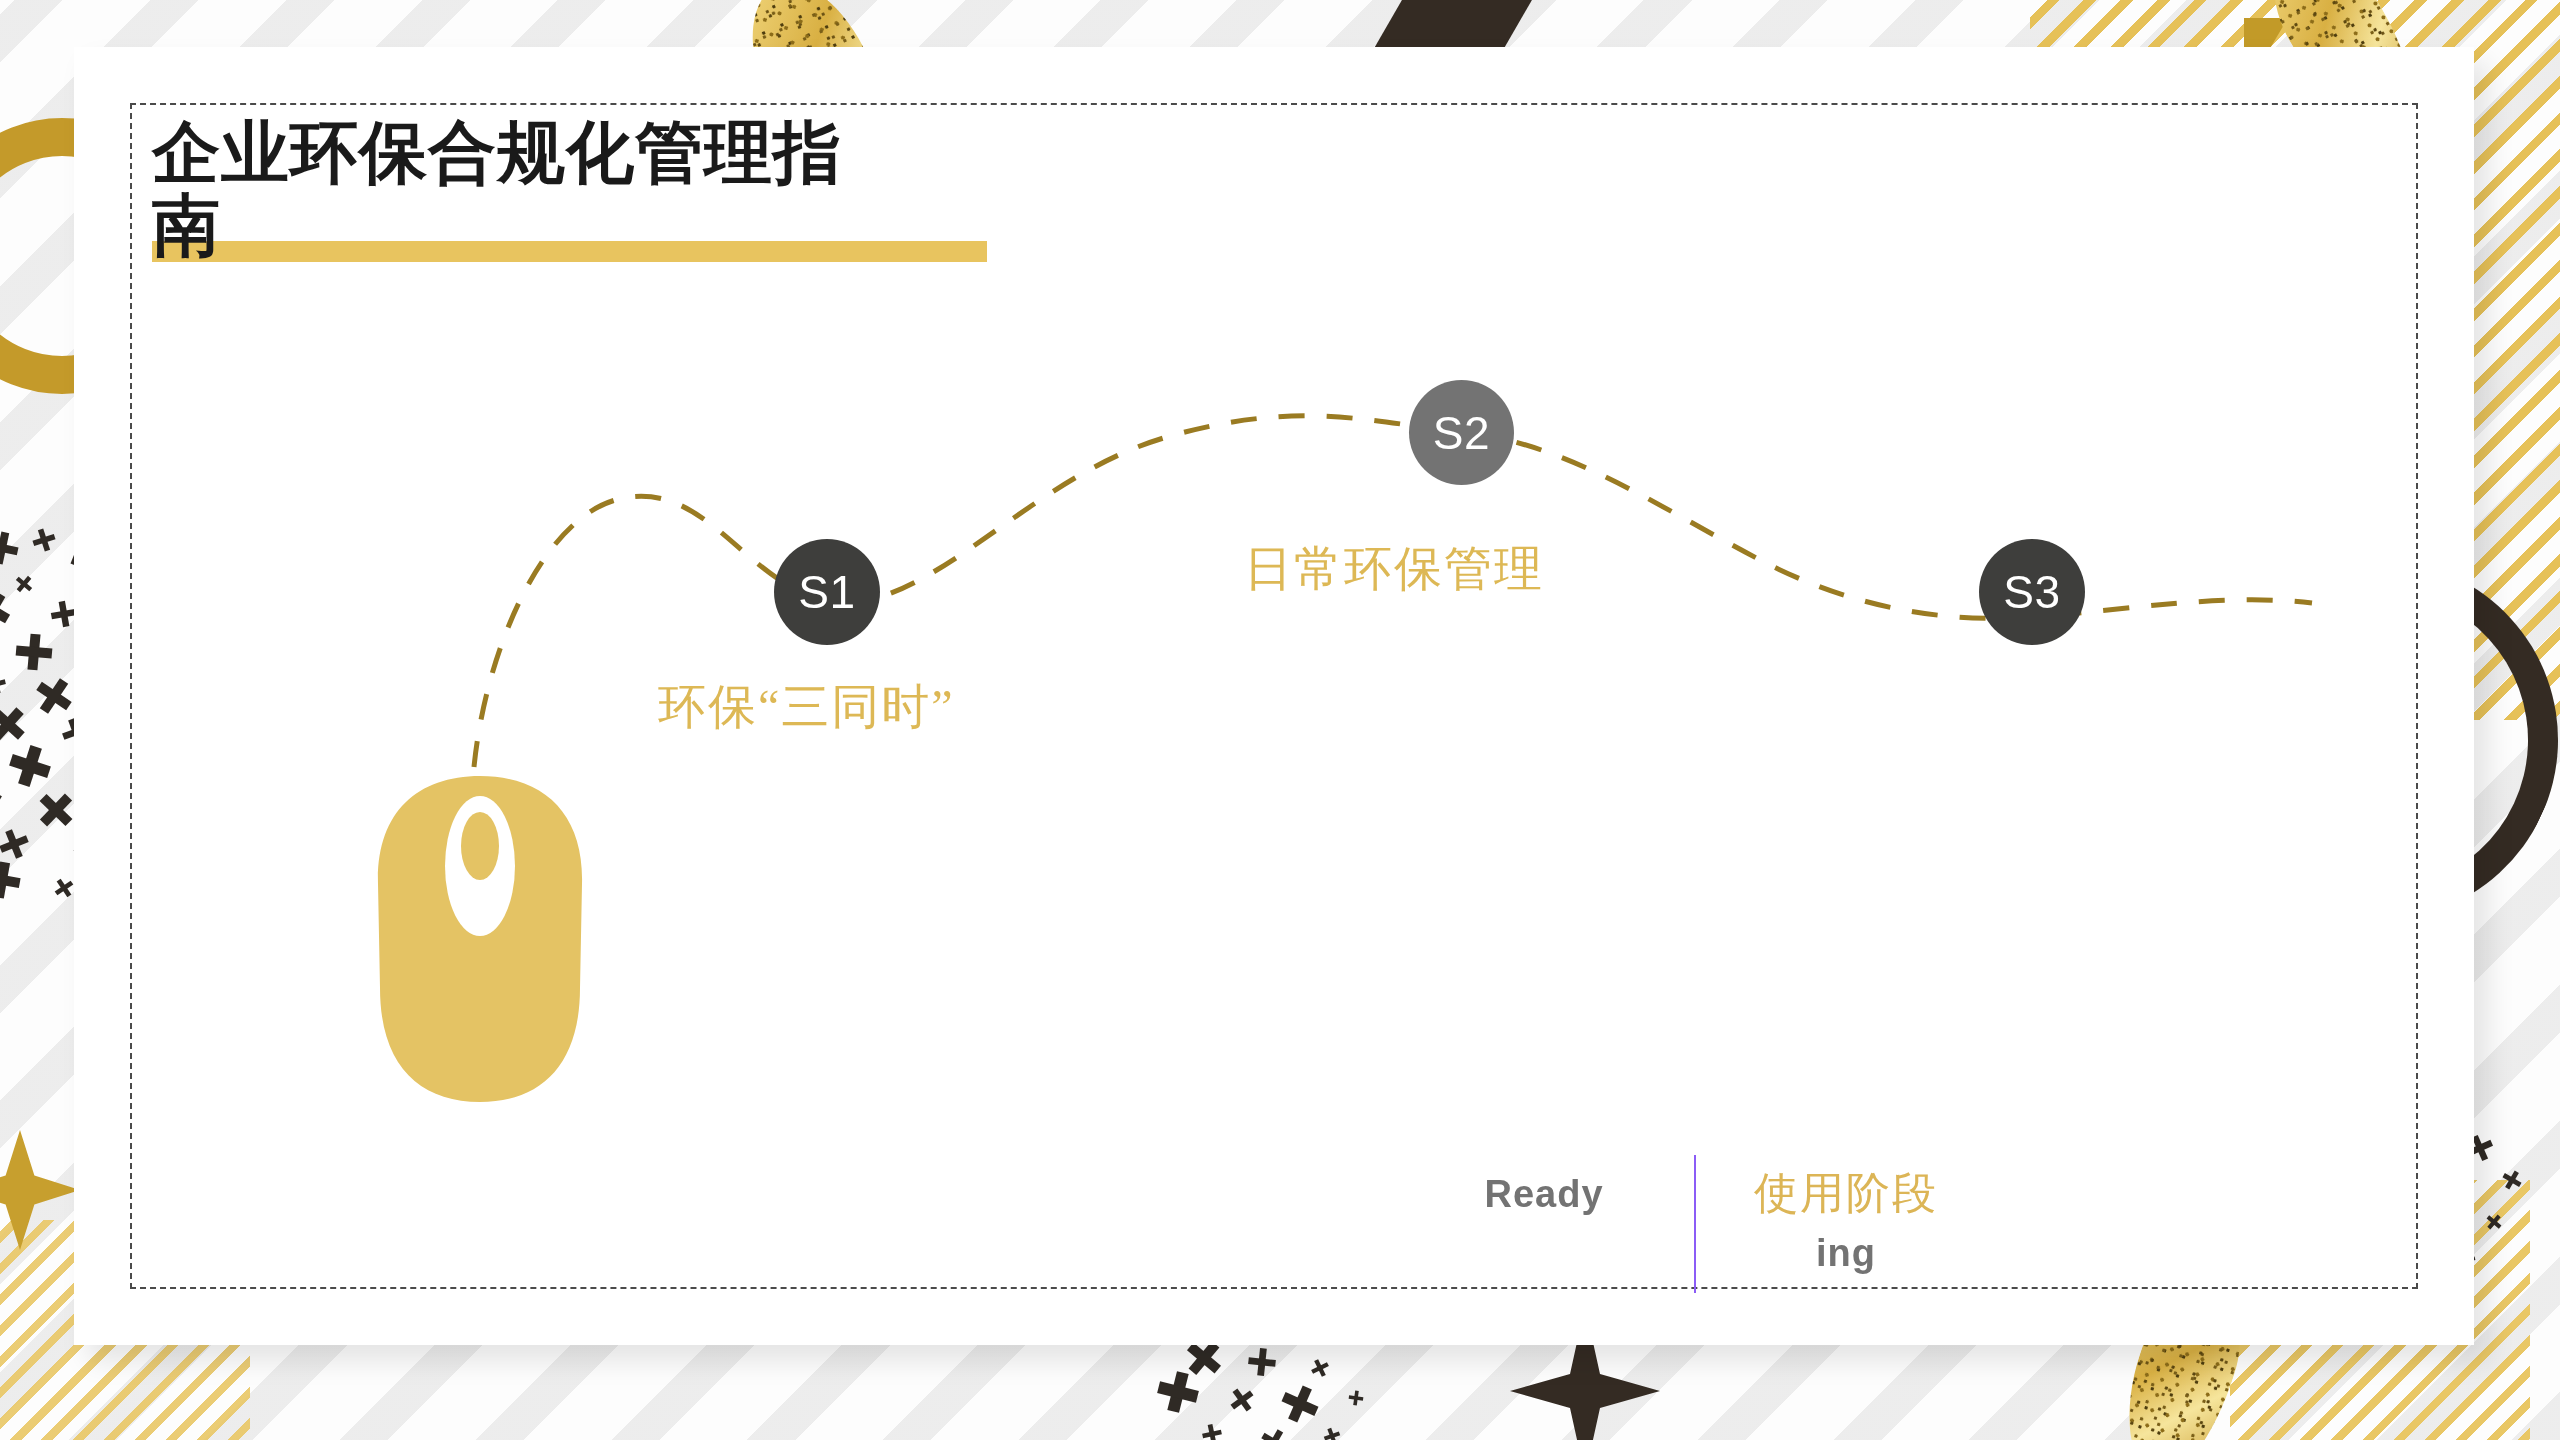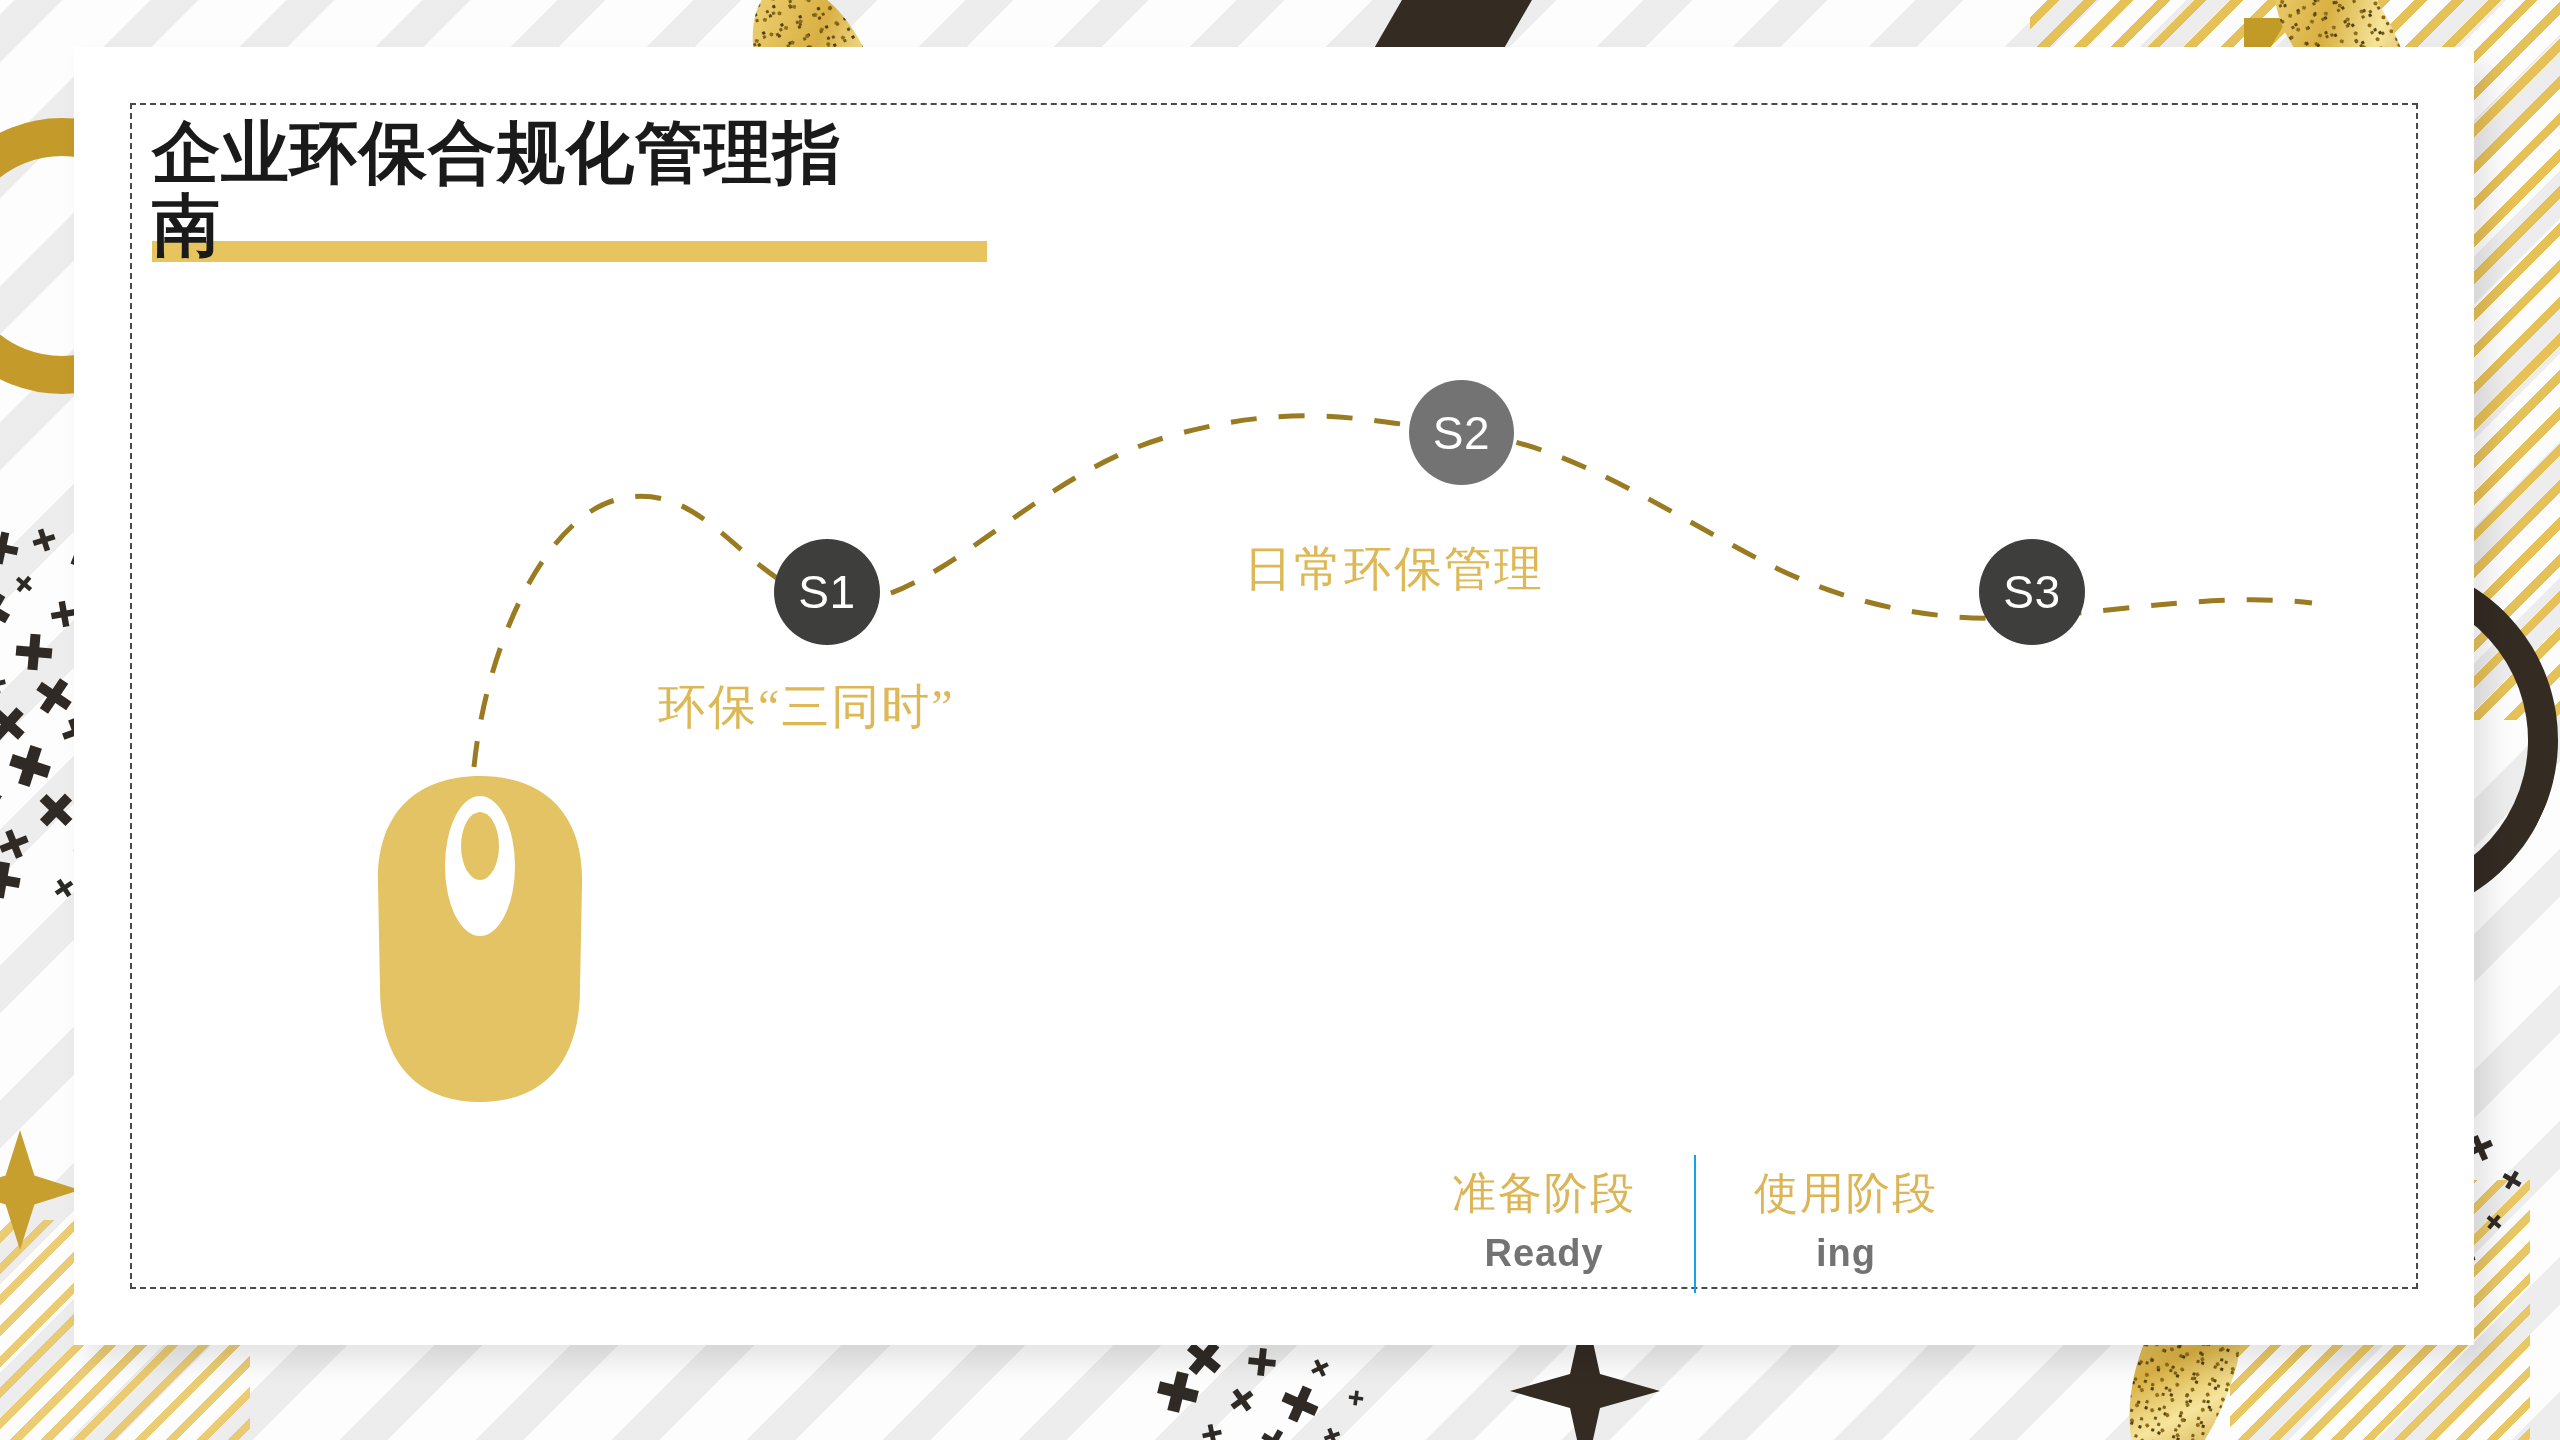--- a/index.html
+++ b/index.html
@@ -278,21 +278,21 @@
     top: 1108px;
     display: flex;
     align-items: stretch;
   }
   .legend-item {
     width: 300px;
     text-align: center;
     padding: 8px 0 18px 0;
     pointer-events: auto;
   }
-  .legend-item + .legend-item { border-left: 2px solid #0ea5e9; }
+  .legend-item + .legend-item { border-left: 2px solid #8b5cf6; }
   .legend-cn {
     font-family: "Liberation Sans", "DejaVu Sans", sans-serif;
     font-size: 44px;
     color: #dcb556;
     letter-spacing: 2px;
     line-height: 1.35;
   }
   .legend-en {
     font-family: "Liberation Sans", "DejaVu Sans", sans-serif;
     font-size: 38px;
@@ -568,21 +568,20 @@
                C 46 328, 6 292, 6 214
                L 4 110
                C 2 40, 42 2, 106 2 Z" fill="#e4c364"></path>
       <ellipse cx="106" cy="92" rx="35" ry="70" fill="#ffffff"></ellipse>
       <ellipse cx="106" cy="72" rx="19" ry="34" fill="#e4c364"></ellipse>
     </svg>
   </div>
 
   <div id="legend">
     <div class="legend-item">
-      <div class="legend-cn">准备阶段</div>
       <div class="legend-en">Ready</div>
     </div>
     <div class="legend-item">
       <div class="legend-cn">使用阶段</div>
       <div class="legend-en">ing</div>
     </div>
   </div>
 
 </div>
 

